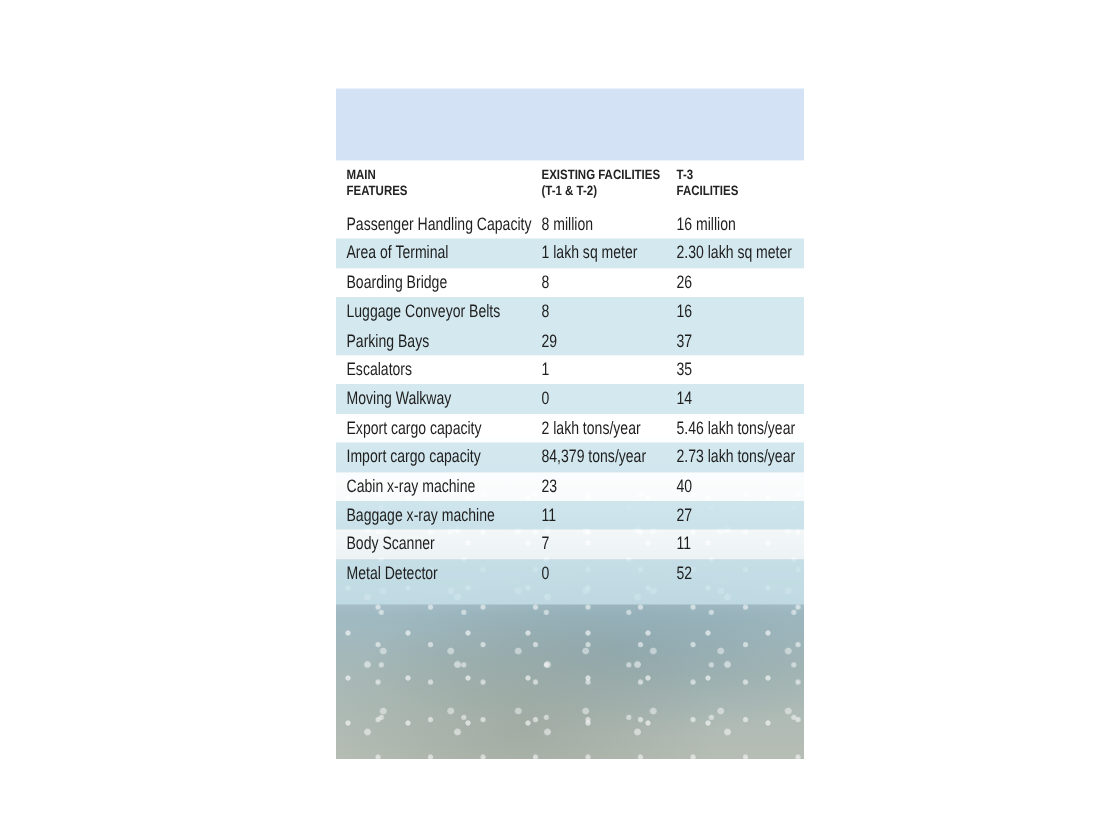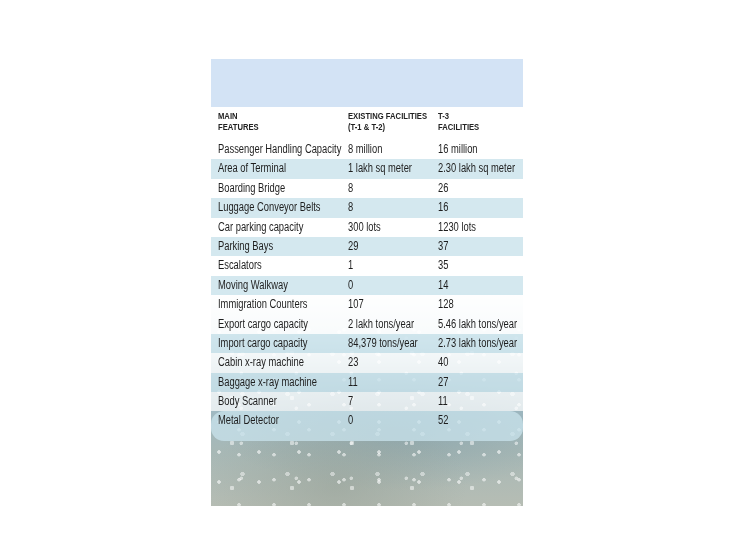--- a/index.html
+++ b/index.html
@@ -9,21 +9,21 @@
       width: 744px;
       height: 558px;
       overflow: hidden;
     }
     body {
       position: relative;
       font-family: "Liberation Sans", sans-serif;
     }
     .panel {
       position: absolute;
-      left: 211px;
+      left: 224px;
       top: 59px;
       width: 312px;
       height: 447px;
       background: #ffffff;
     }
     .title-block {
       position: absolute;
       left: 0;
       top: 0;
       width: 312px;
@@ -109,21 +109,20 @@
       top: 0;
       white-space: nowrap;
       transform: scaleX(0.78);
       transform-origin: left center;
     }
     .c1 { left: 7px; }
     .c2 { left: 137px; }
     .c3 { left: 227px; }
     .last-row-ext {
       height: 30px;
-      border-radius: 13px;
     }
   </style>
 </head>
 <body>
 
 <div class="panel">
   <div class="title-block"></div>
 
   <div class="table-area">
     <div class="bg-photo"></div>
@@ -157,44 +156,34 @@
       <div class="row plain">
         <span class="cell c1">Boarding Bridge</span>
         <span class="cell c2">8</span>
         <span class="cell c3">26</span>
       </div>
       <div class="row alt">
         <span class="cell c1">Luggage Conveyor Belts</span>
         <span class="cell c2">8</span>
         <span class="cell c3">16</span>
       </div>
-      <div class="row plain">
-        <span class="cell c1">Car parking capacity</span>
-        <span class="cell c2">300 lots</span>
-        <span class="cell c3">1230 lots</span>
-      </div>
       <div class="row alt">
         <span class="cell c1">Parking Bays</span>
         <span class="cell c2">29</span>
         <span class="cell c3">37</span>
       </div>
       <div class="row plain">
         <span class="cell c1">Escalators</span>
         <span class="cell c2">1</span>
         <span class="cell c3">35</span>
       </div>
       <div class="row alt">
         <span class="cell c1">Moving Walkway</span>
         <span class="cell c2">0</span>
         <span class="cell c3">14</span>
-      </div>
-      <div class="row plain">
-        <span class="cell c1">Immigration Counters</span>
-        <span class="cell c2">107</span>
-        <span class="cell c3">128</span>
       </div>
       <div class="row plain">
         <span class="cell c1">Export cargo capacity</span>
         <span class="cell c2">2 lakh tons/year</span>
         <span class="cell c3">5.46 lakh tons/year</span>
       </div>
       <div class="row alt">
         <span class="cell c1">Import cargo capacity</span>
         <span class="cell c2">84,379 tons/year</span>
         <span class="cell c3">2.73 lakh tons/year</span>

